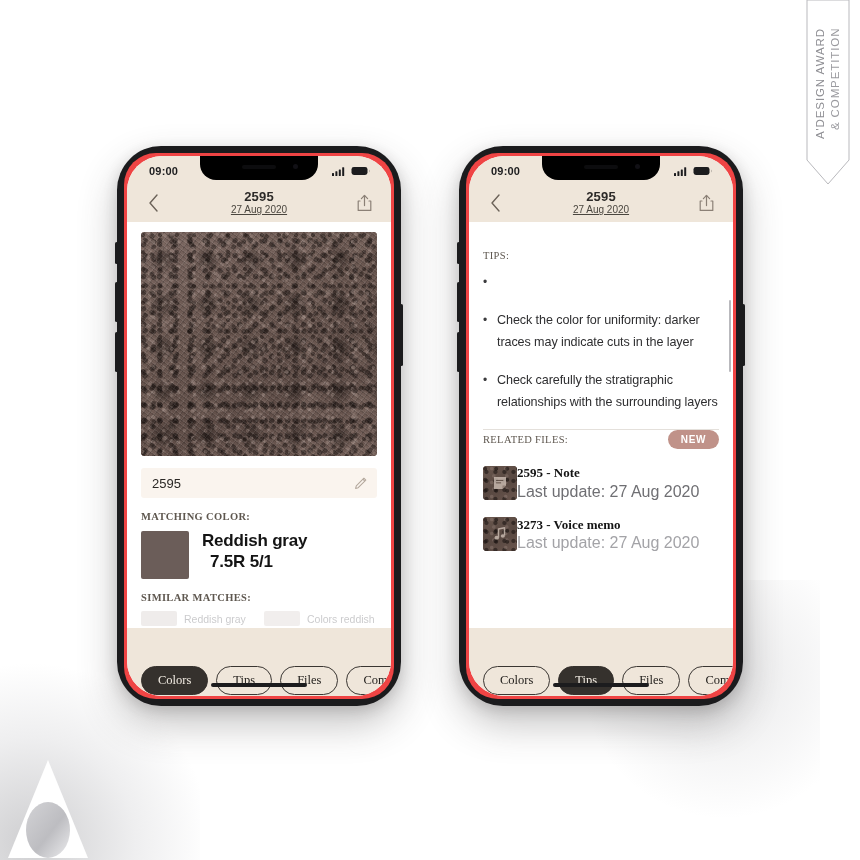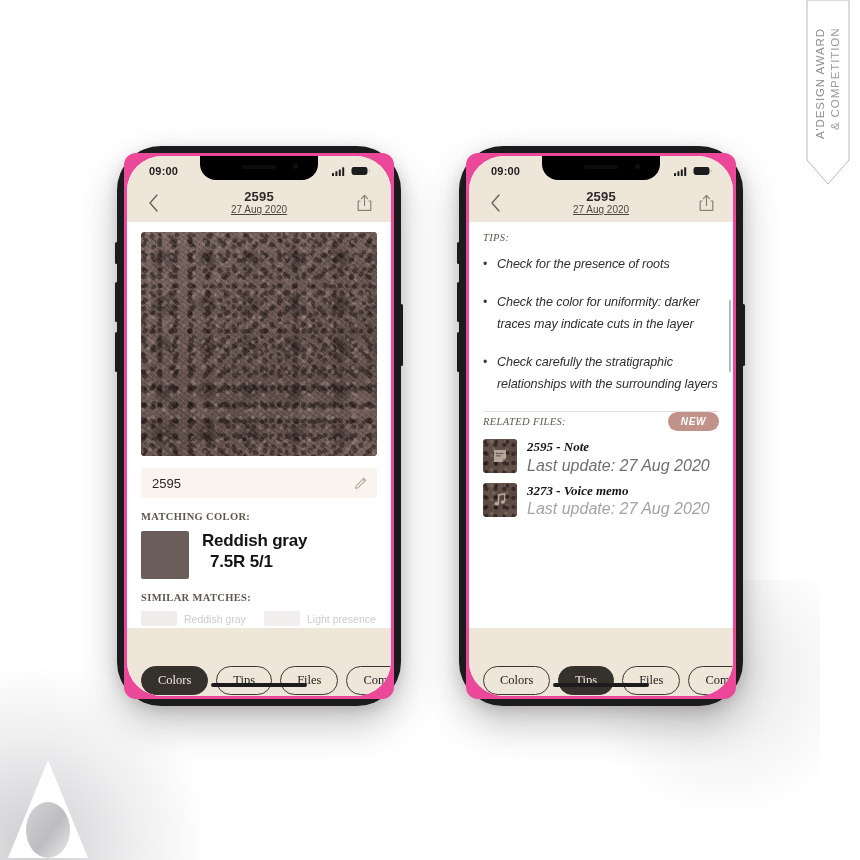--- a/index.html
+++ b/index.html
@@ -76,22 +76,22 @@
     border-radius: 44px;
     background: #1b1b1d;
     box-shadow: 0 18px 38px rgba(60,55,55,0.30), 0 4px 14px rgba(60,55,55,0.18);
   }
   .phone.left  { left: 117px; top: 146px; }
   .phone.right { left: 459px; top: 146px; }
 
   .phone-inner {
     position: absolute;
     inset: 7px;
-    border-radius: 12px;
-    background: #ec4899;
+    border-radius: 32px;
+    background: #ef4444;
     overflow: hidden;
   }
   .screen {
     position: absolute;
     inset: 3px;
     border-radius: 35px;
     background: #ffffff;
     overflow: hidden;
     display: flex;
     flex-direction: column;
@@ -288,21 +288,21 @@
     margin: 8px 14px 0 14px;
     display: flex;
     gap: 10px;
     opacity: 0.45;
   }
   .similar-item { display: flex; align-items: center; gap: 7px; flex: 1; }
   .sim-sw { width: 36px; height: 15px; border-radius: 2px; flex: 0 0 36px; }
   .sim-name { font-size: 10.5px; color: #8c8c90; white-space: nowrap; }
 
   
-  .tips-wrap { padding: 10px 14px 0 14px; position: relative; height: 100%; font-style: italic; }
+  .tips-wrap { padding: 28px 14px 0 14px; position: relative; height: 100%; }
   .tips-label {
     font-family: "Liberation Serif", serif;
     font-size: 10.5px;
     letter-spacing: 0.35px;
     color: #5e574f;
     margin-bottom: 10px;
   }
   .tip {
     display: flex;
     gap: 8px;
@@ -338,22 +338,22 @@
     font-weight: bold;
     letter-spacing: 0.6px;
     border-radius: 11px;
     padding: 4px 13px;
     cursor: pointer;
     text-align: center;
   }
 
   .file-row {
     display: flex;
-    gap: 10px;
-    margin-top: 8px;
+    align-items: center;
+    margin-top: 16px;
     cursor: pointer;
   }
   .file-thumb {
     width: 34px; height: 34px;
     border-radius: 4px;
     flex: 0 0 34px;
     position: relative;
     overflow: hidden;
     background-color: #5d4d46;
   }
@@ -545,21 +545,21 @@
 
           <div class="sec-label">SIMILAR MATCHES:</div>
 
           <div class="similar-row">
             <div class="similar-item">
               <div class="sim-sw" style="background:#dcd7d4"></div>
               <span class="sim-name">Reddish gray</span>
             </div>
             <div class="similar-item">
               <div class="sim-sw" style="background:#e2dbd8"></div>
-              <span class="sim-name">Light presence</span>
+              <span class="sim-name">Colors reddish</span>
             </div>
           </div>
 
         </div>
 
         <div class="tabbar">
           <div class="tabs">
             <div class="tab active">Colors</div>
             <div class="tab">Tips</div>
             <div class="tab">Files</div>
@@ -621,21 +621,20 @@
           </div>
         </div>
 
         <div class="content">
           <div class="tips-wrap">
 
             <div class="tips-label">TIPS:</div>
 
             <div class="tip">
               <span class="tip-bullet">•</span>
-              <span class="tip-text">Check for the presence of roots</span>
             </div>
             <div class="tip">
               <span class="tip-bullet">•</span>
               <span class="tip-text">Check the color for uniformity: darker traces may indicate cuts in the layer</span>
             </div>
             <div class="tip">
               <span class="tip-bullet">•</span>
               <span class="tip-text">Check carefully the stratigraphic relationships with the surrounding layers</span>
             </div>
 

